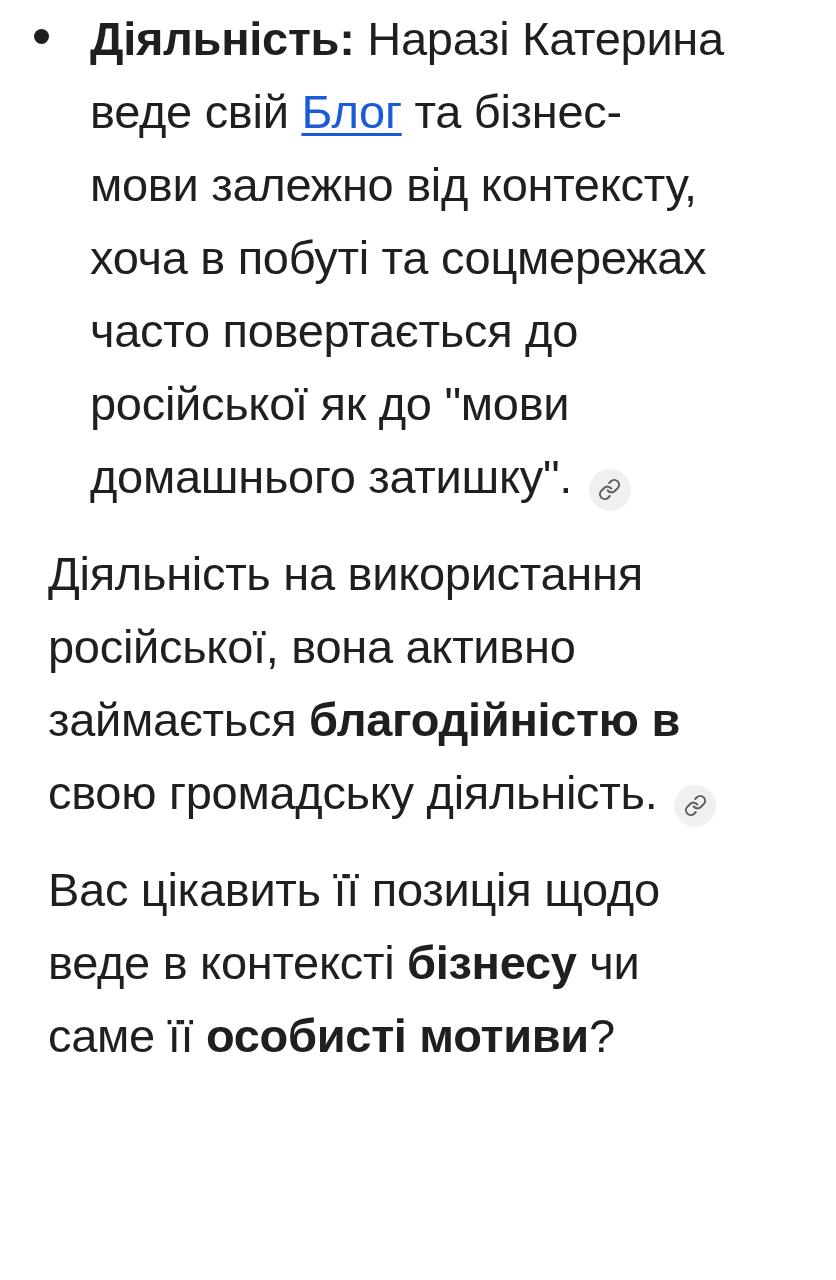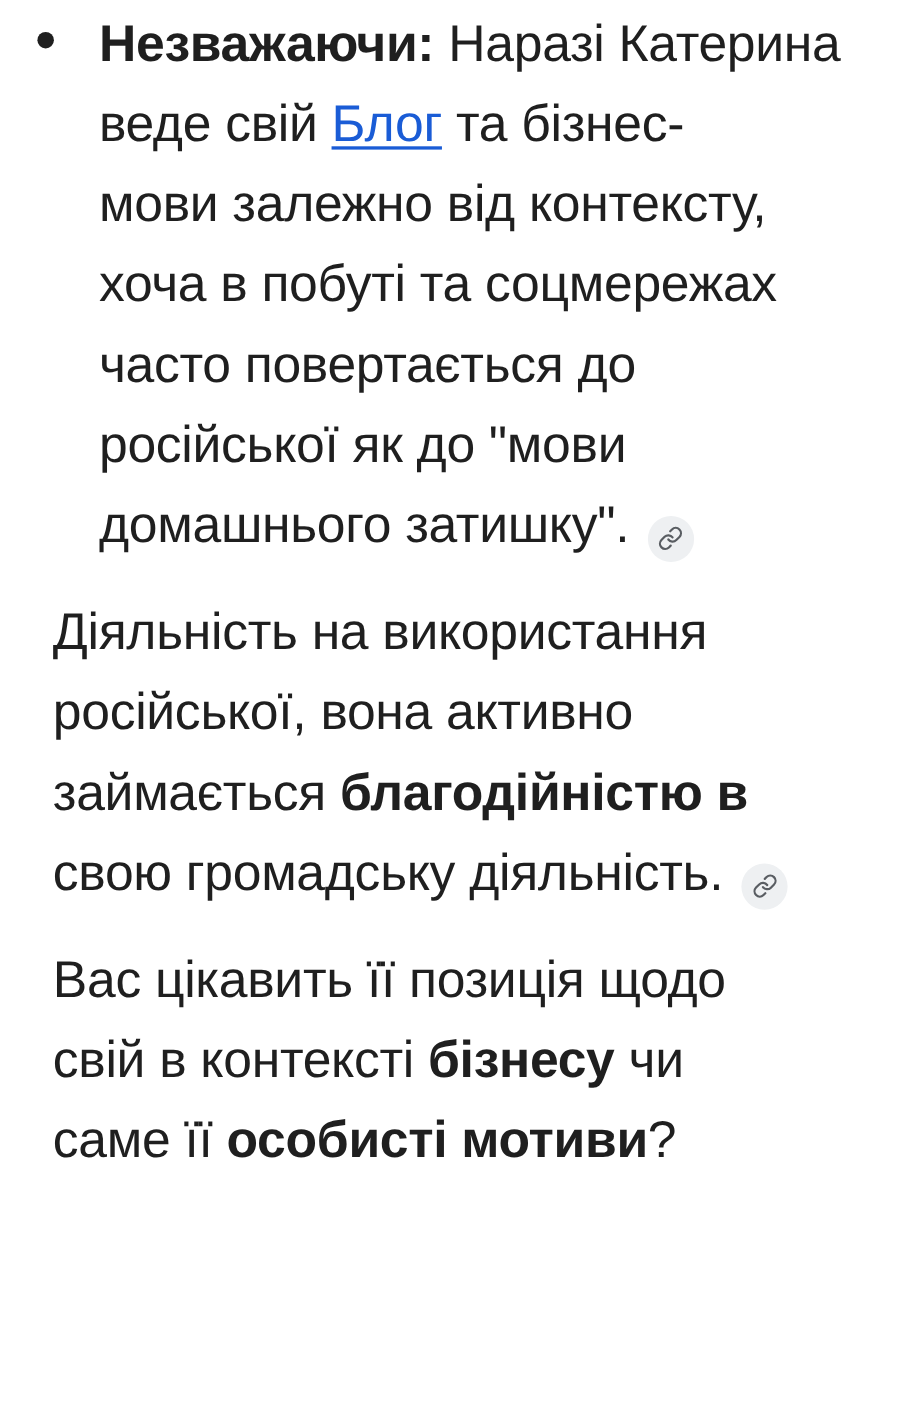--- a/index.html
+++ b/index.html
@@ -73,21 +73,21 @@
     stroke-linecap: round;
     stroke-linejoin: round;
   }
 </style>
 </head>
 <body style="background: rgb(255, 255, 255);">
 
 <main>
     <div class="block bullet-item">
       <span class="bullet-dot"></span>
-      <div class="text-line"><span class="b">Незважаючи:</span><span> Наразі Катерина</span></div>
+      <div class="text-line"><span class="b">Діяльність:</span><span> Наразі Катерина</span></div>
       <div class="text-line"><span>веде свій </span><a class="blog-link" href="#">Блог</a><span> та бізнес-</span></div>
       <div class="text-line"><span>мови залежно від контексту,</span></div>
       <div class="text-line"><span>хоча в побуті та соцмережах</span></div>
       <div class="text-line"><span>часто повертається до</span></div>
       <div class="text-line"><span>російської як до "мови</span></div>
       <div class="text-line"><span>домашнього затишку". </span><span class="cite-chip">
           <svg viewBox="0 0 24 24" aria-hidden="true">
             <path d="M10 13a5 5 0 0 0 7.54.54l3-3a5 5 0 0 0-7.07-7.07l-1.72 1.71"></path>
             <path d="M14 11a5 5 0 0 0-7.54-.54l-3 3a5 5 0 0 0 7.07 7.07l1.71-1.71"></path>
           </svg>
@@ -99,16 +99,16 @@
       <div class="text-line"><span>займається </span><span class="b">благодійністю в</span></div>
       <div class="text-line"><span>свою громадську діяльність. </span><span class="cite-chip">
           <svg viewBox="0 0 24 24" aria-hidden="true">
             <path d="M10 13a5 5 0 0 0 7.54.54l3-3a5 5 0 0 0-7.07-7.07l-1.72 1.71"></path>
             <path d="M14 11a5 5 0 0 0-7.54-.54l-3 3a5 5 0 0 0 7.07 7.07l1.71-1.71"></path>
           </svg>
         </span></div>
     </div>
     <div class="block paragraph">
       <div class="text-line"><span>Вас цікавить її позиція щодо</span></div>
-      <div class="text-line"><span>свій в контексті </span><span class="b">бізнесу</span><span> чи</span></div>
+      <div class="text-line"><span>веде в контексті </span><span class="b">бізнесу</span><span> чи</span></div>
       <div class="text-line"><span>саме її </span><span class="b">особисті мотиви</span><span>?</span></div>
     </div>
   </main>
 
 </body></html>

